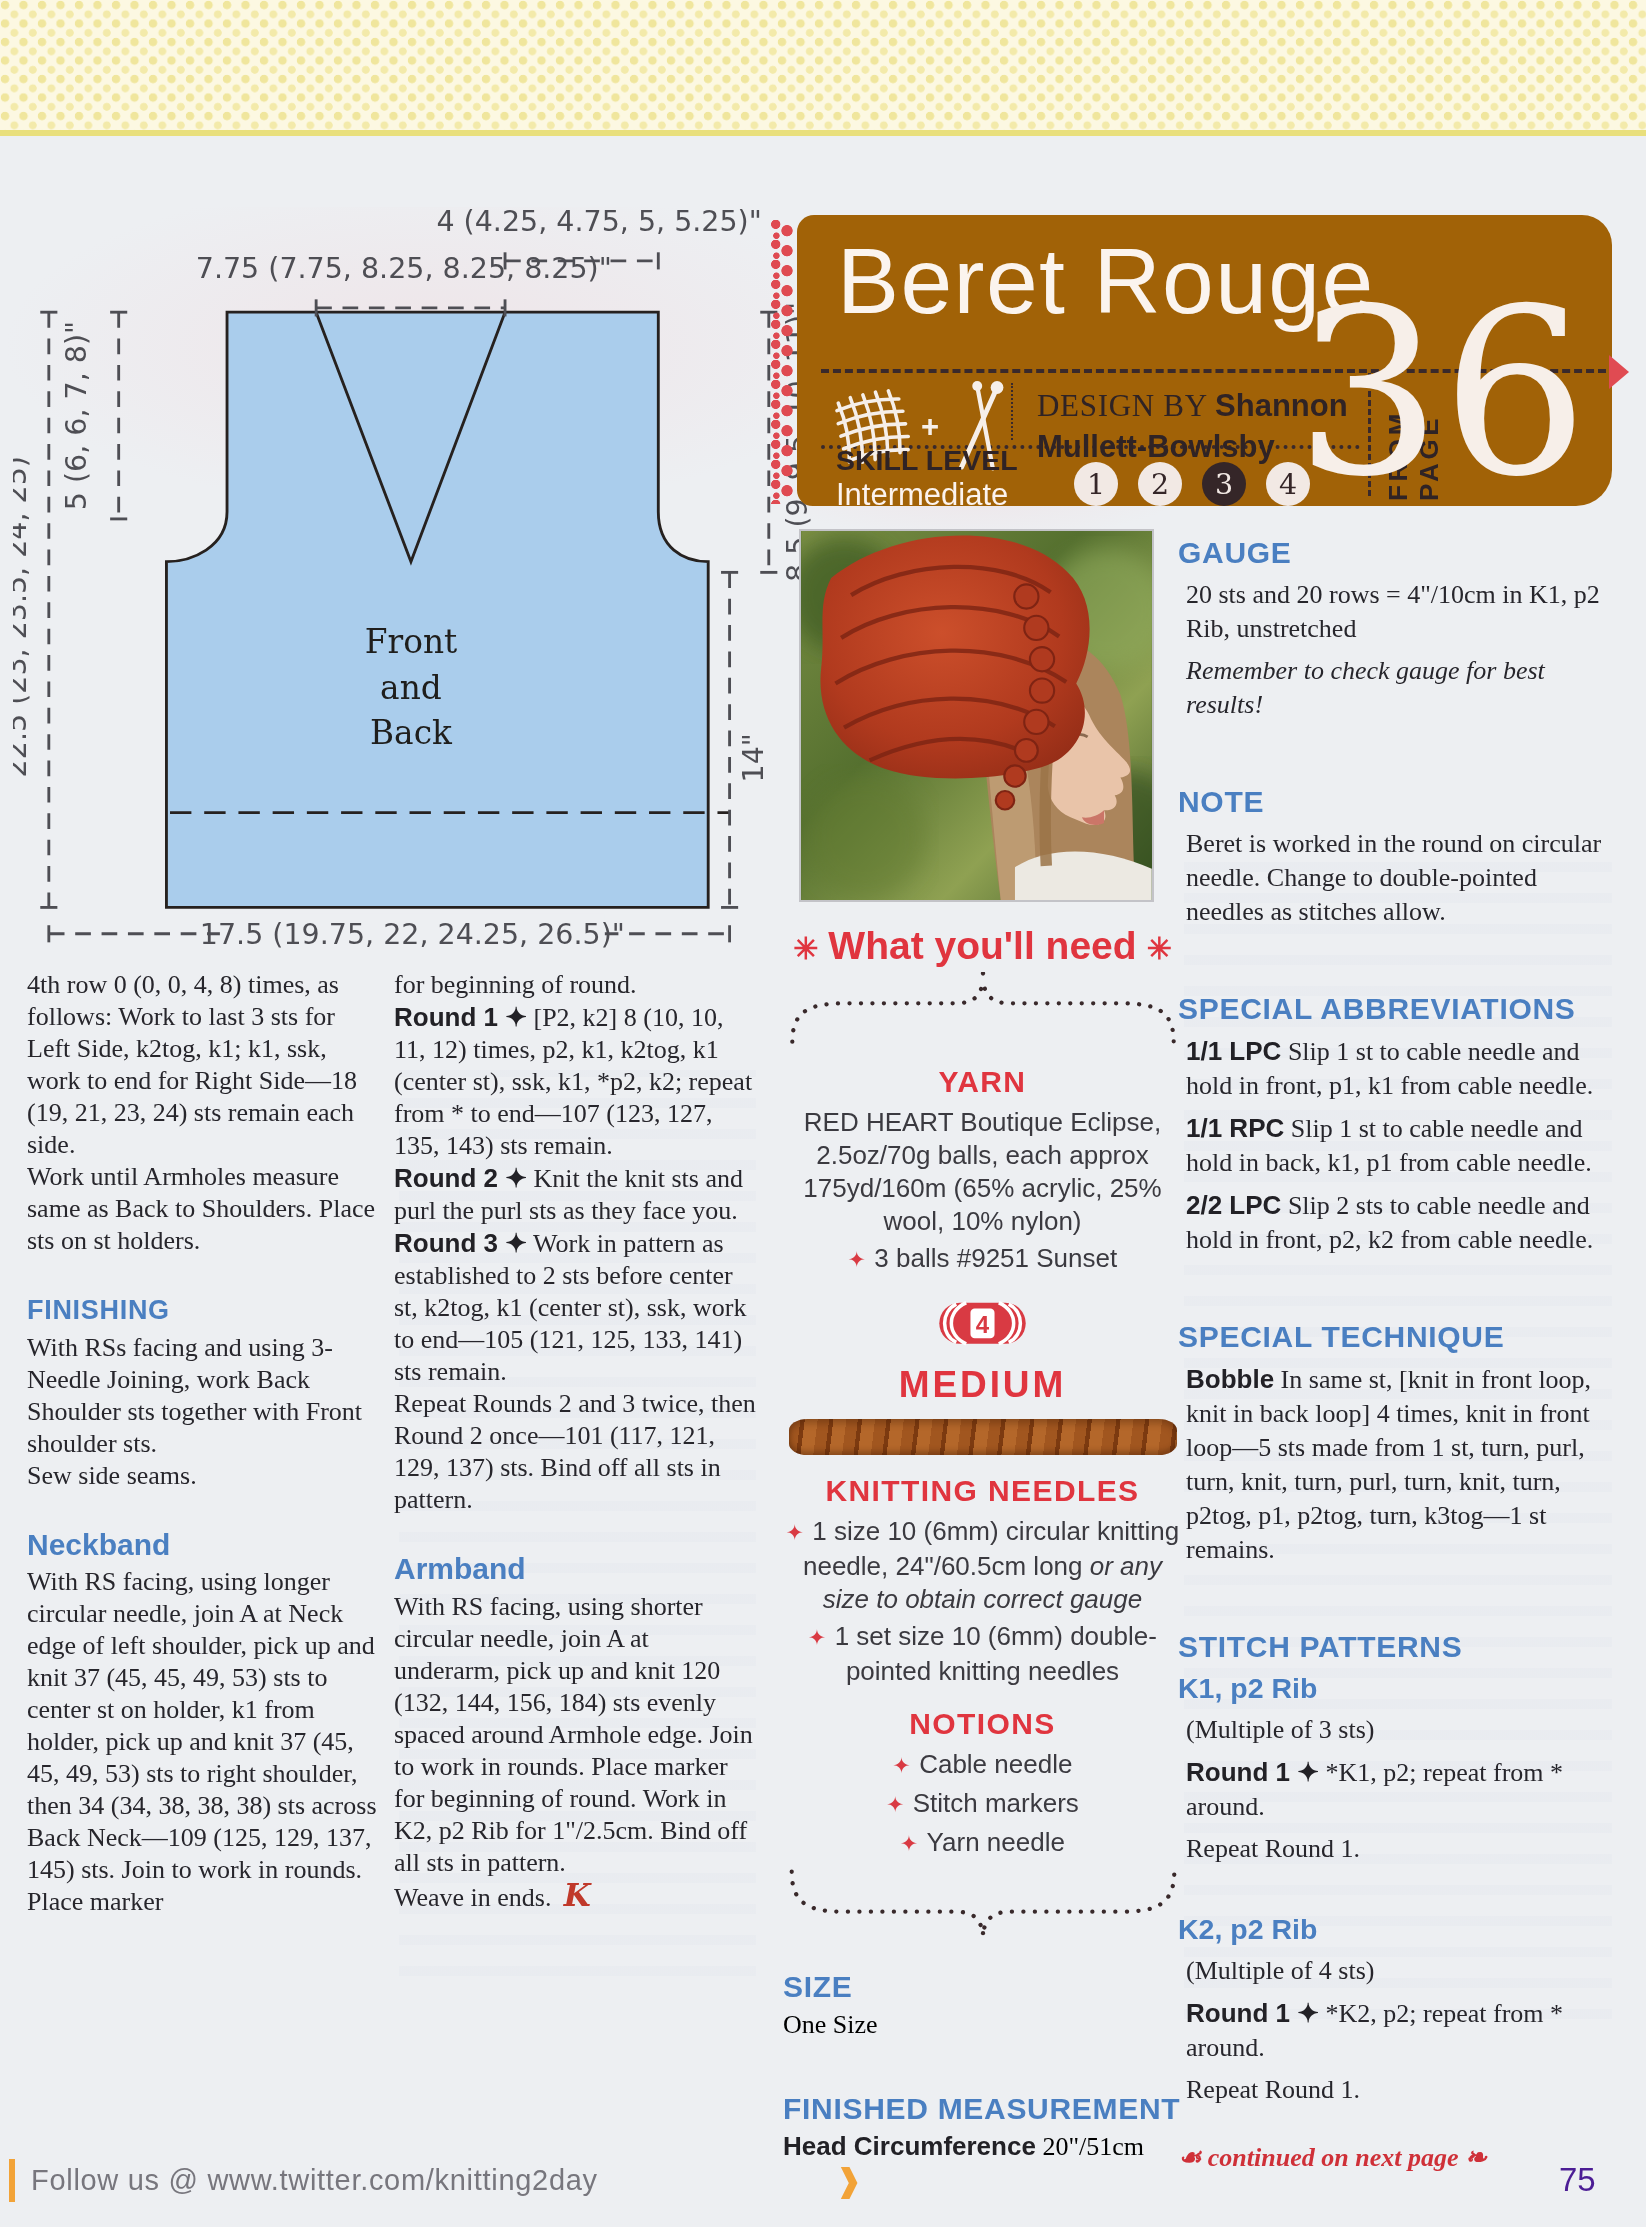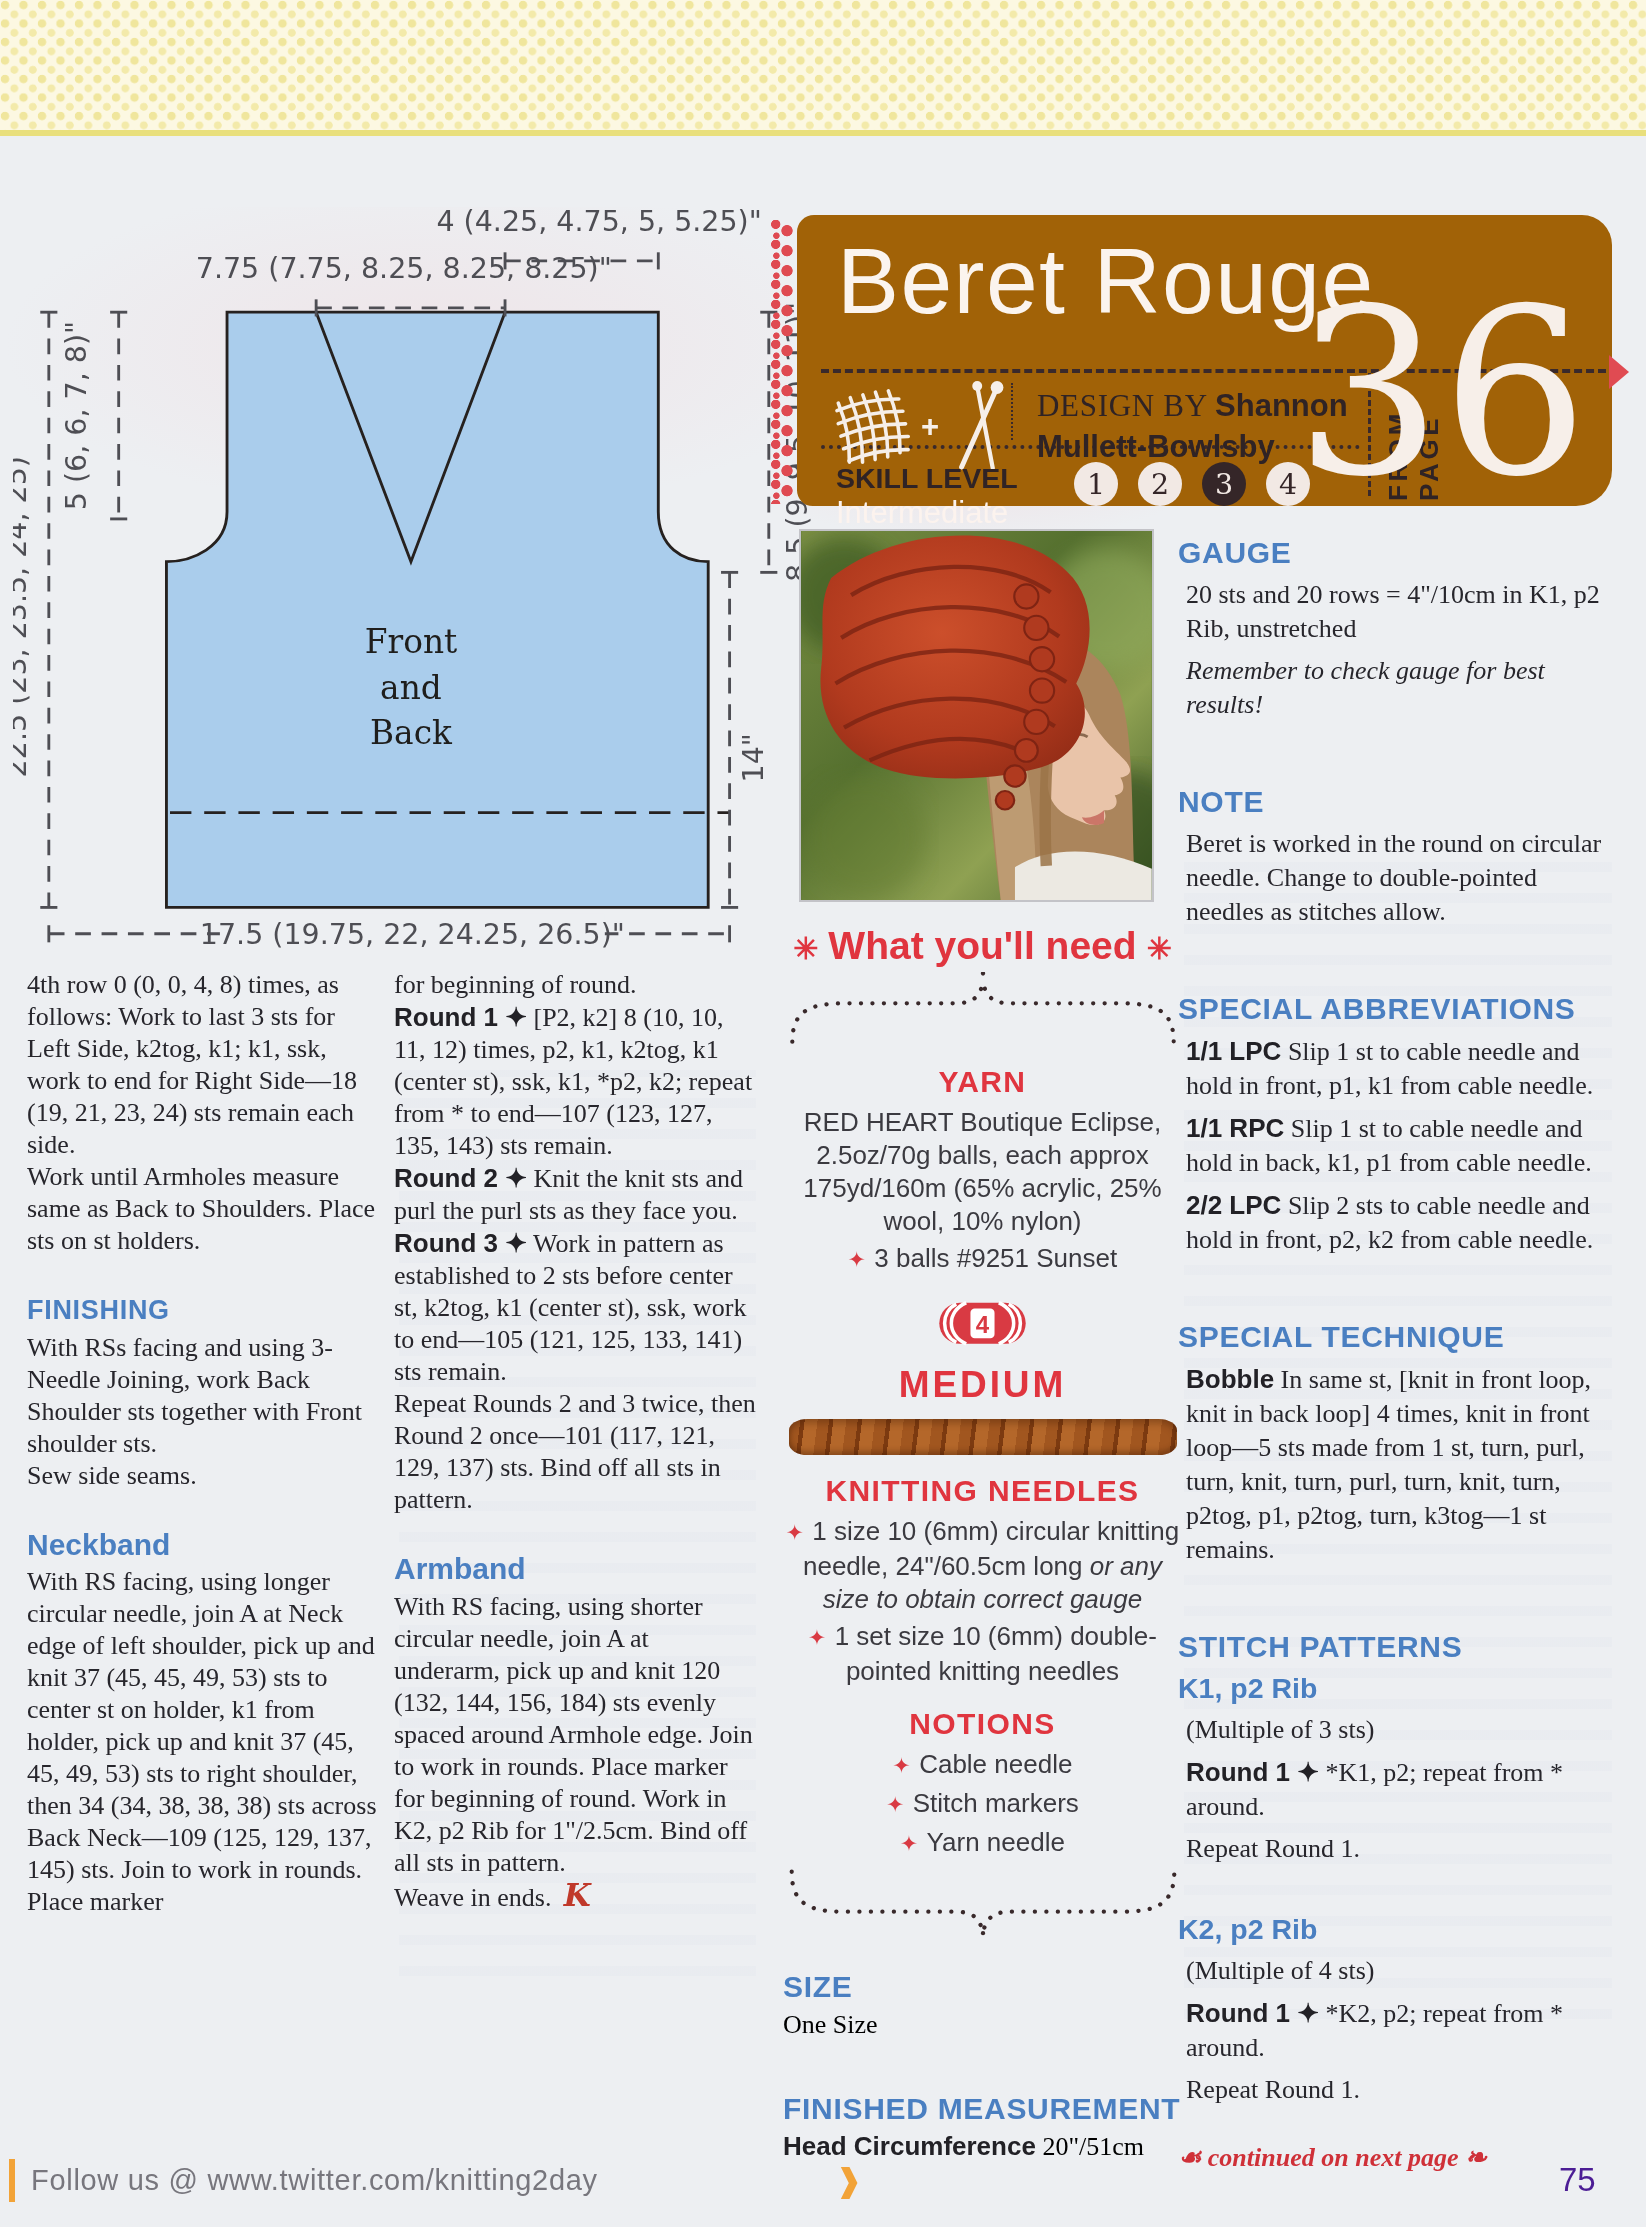--- a/index.html
+++ b/index.html
@@ -51,21 +51,21 @@
     font-weight:400;font-size:93px;color:#fbf4ee;letter-spacing:1.4px;}
   .rh-sep1{position:absolute;left:24px;right:5.7px;top:154px;border-top:4.3px dashed #39292b;}
   .rh-sep2{position:absolute;left:24px;width:539px;top:230px;border-top:4.3px dotted #39292b;}
   .rh-vsep{position:absolute;left:571px;top:158px;bottom:10px;border-left:3.6px dashed #39292b;}
   .rh-vsep2{position:absolute;left:214px;top:168px;height:57px;border-left:2.9px dotted #39292b;}
   .rh-icons{position:absolute;left:34px;top:165px;display:flex;align-items:center;gap:7.1px;}
   .rh-plus{color:#f6efe9;font-family:"Liberation Sans",sans-serif;font-size:31px;font-weight:bold;}
   .rh-design{position:absolute;left:240px;top:171px;width:314px;font-size:31px;line-height:1.32;color:#2f2325;}
   .rh-design .dlabel{font-family:"Liberation Serif",serif;letter-spacing:0.7px;}
   .rh-design b{font-family:"Liberation Sans",sans-serif;font-weight:bold;}
-  .rh-skill{position:absolute;left:39px;top:247px;color:#2f2325;}
+  .rh-skill{position:absolute;left:39px;top:229px;color:#2f2325;}
   .rh-skill .sl1{font-family:"Liberation Sans",sans-serif;font-weight:bold;font-size:28.5px;}
   .rh-skill .sl2{font-family:"Liberation Sans",sans-serif;font-size:31px;color:#fcf3ee;}
   .rh-dots{position:absolute;left:277px;top:247px;display:flex;gap:20px;}
   .dot{width:44px;height:44px;border-radius:50%;background:#f2e9e4;color:#352628;
     font-family:"DejaVu Serif",serif;font-size:28.5px;display:flex;align-items:center;justify-content:center;}
   .dot.active{background:#352628;color:#f2e9e4;}
   .rh-frompage{position:absolute;left:586px;top:163px;height:123px;
     font-family:"Liberation Sans",sans-serif;font-size:26px;font-weight:bold;color:#2f2325;
     letter-spacing:3.6px;writing-mode:vertical-rl;transform:rotate(180deg);}
   .rh-num{position:absolute;right:24px;top:64px;font-family:"DejaVu Serif",serif;

